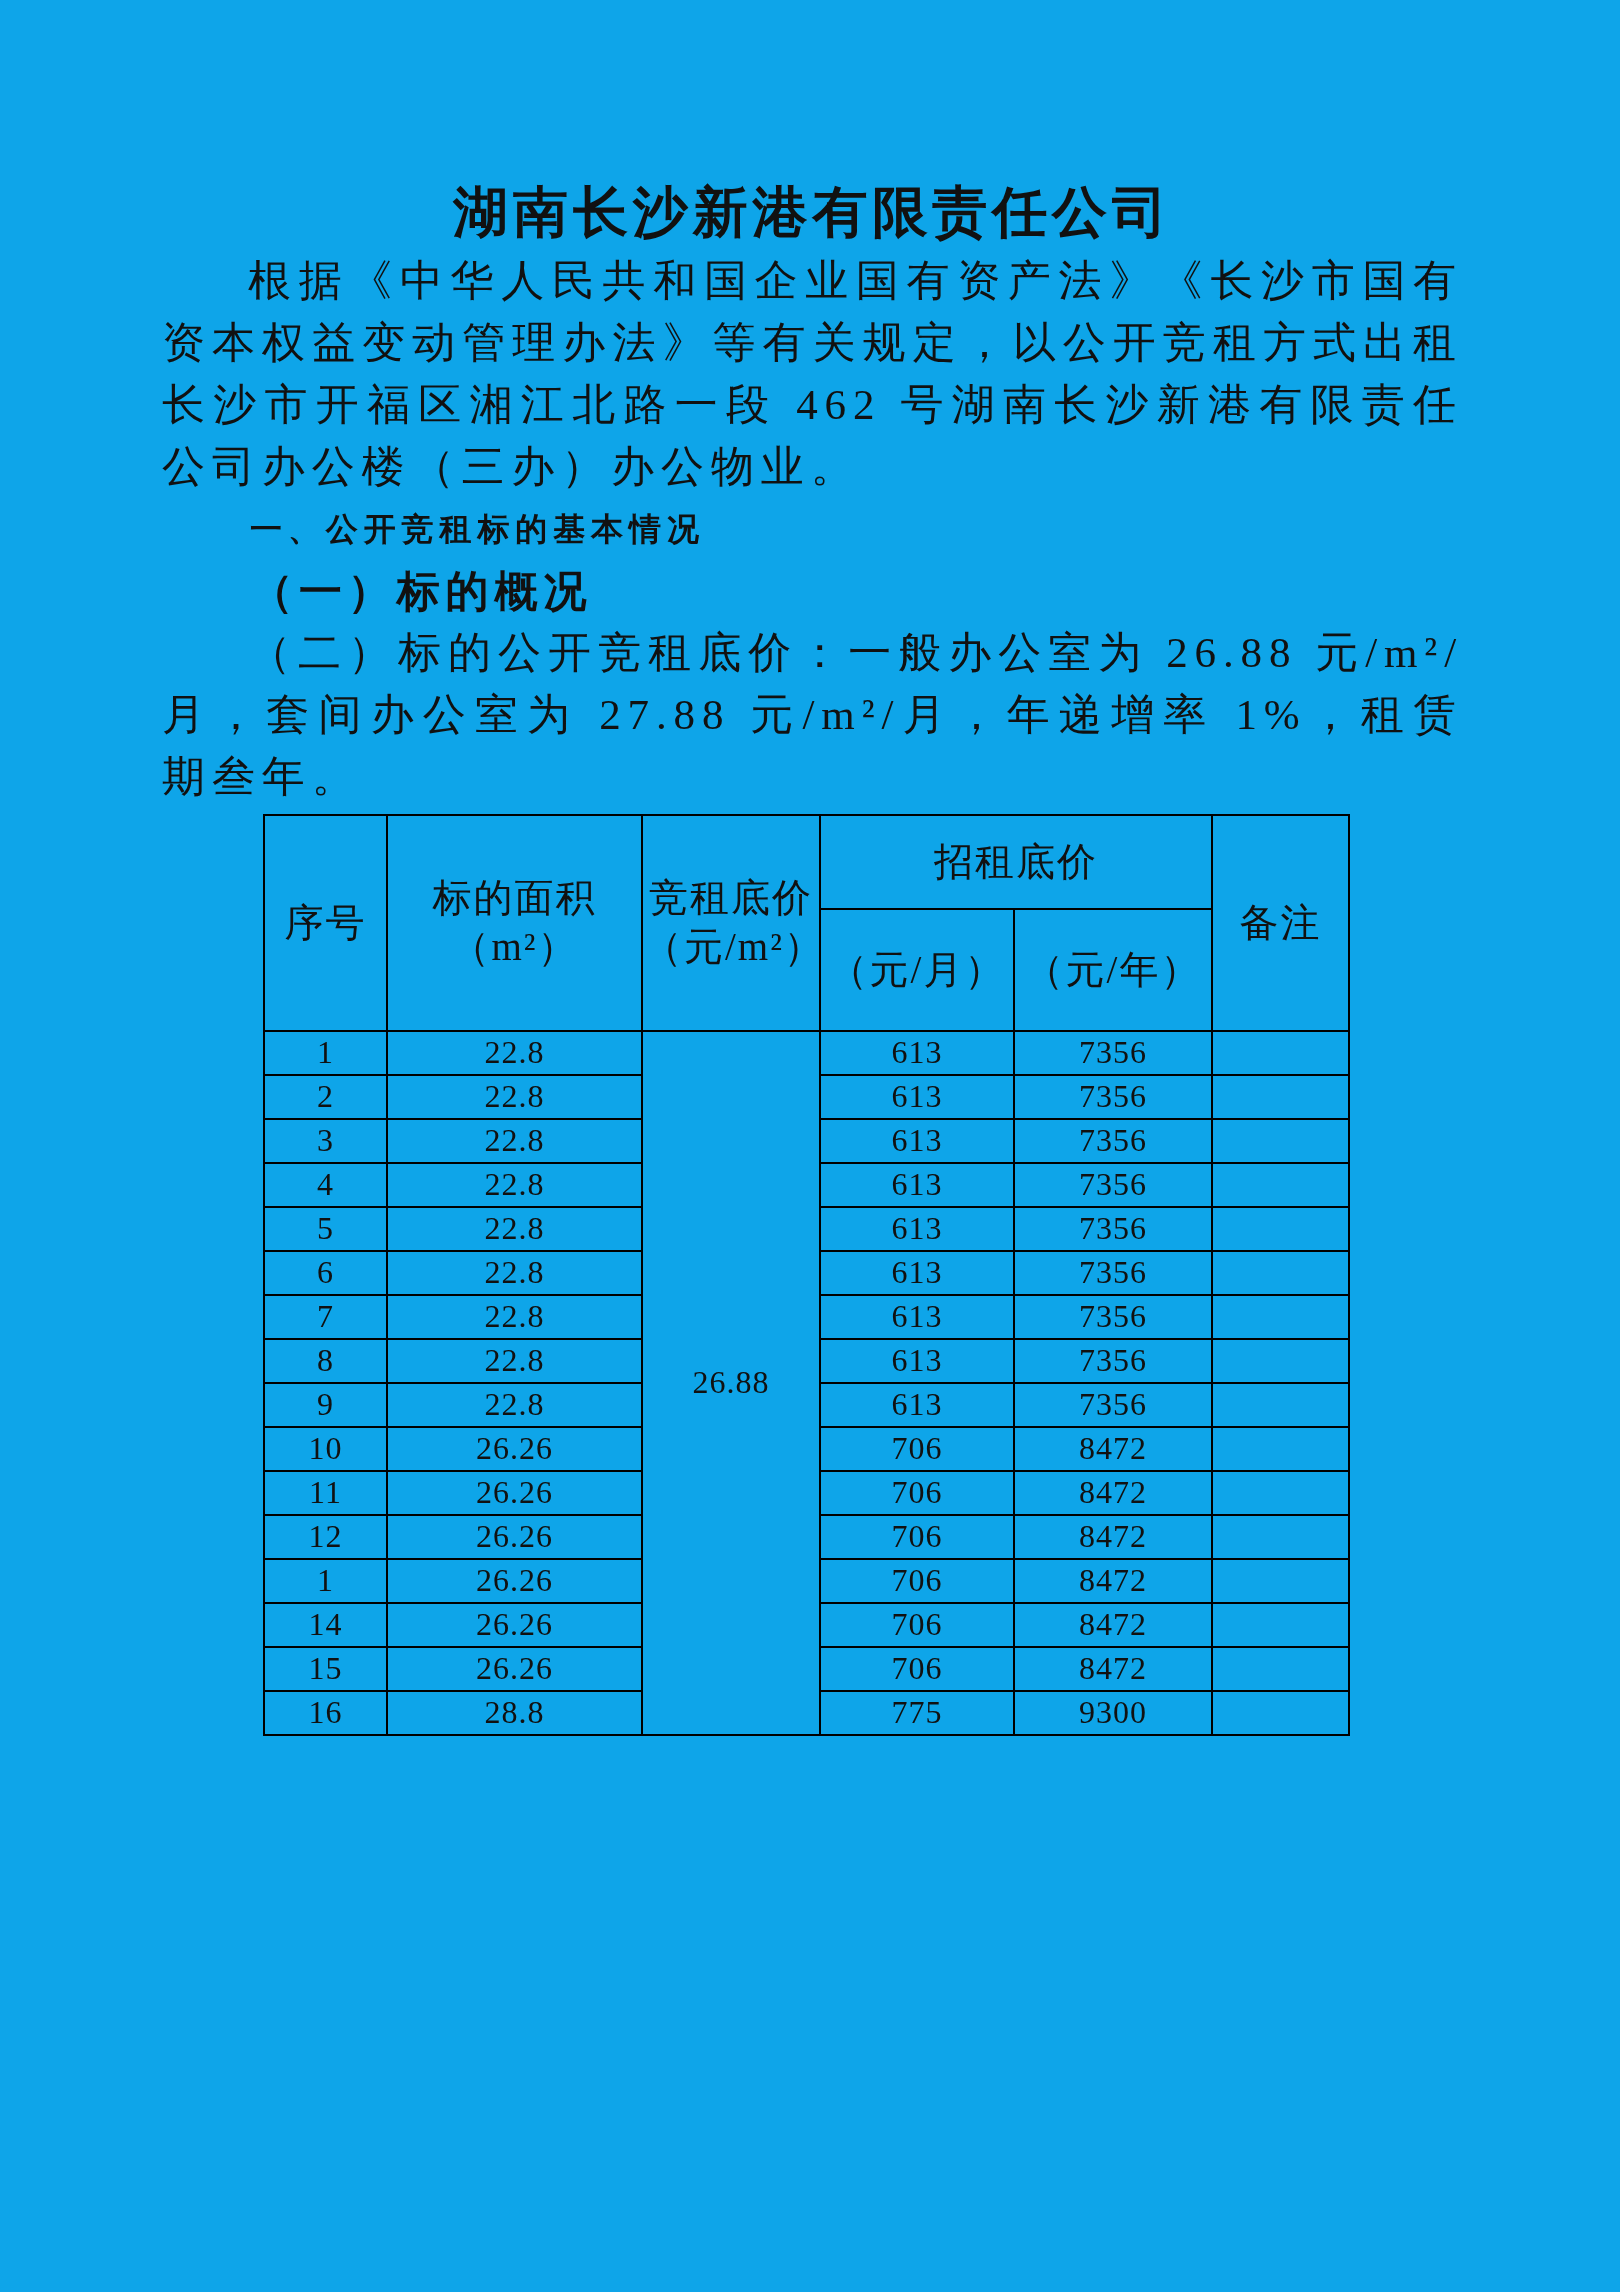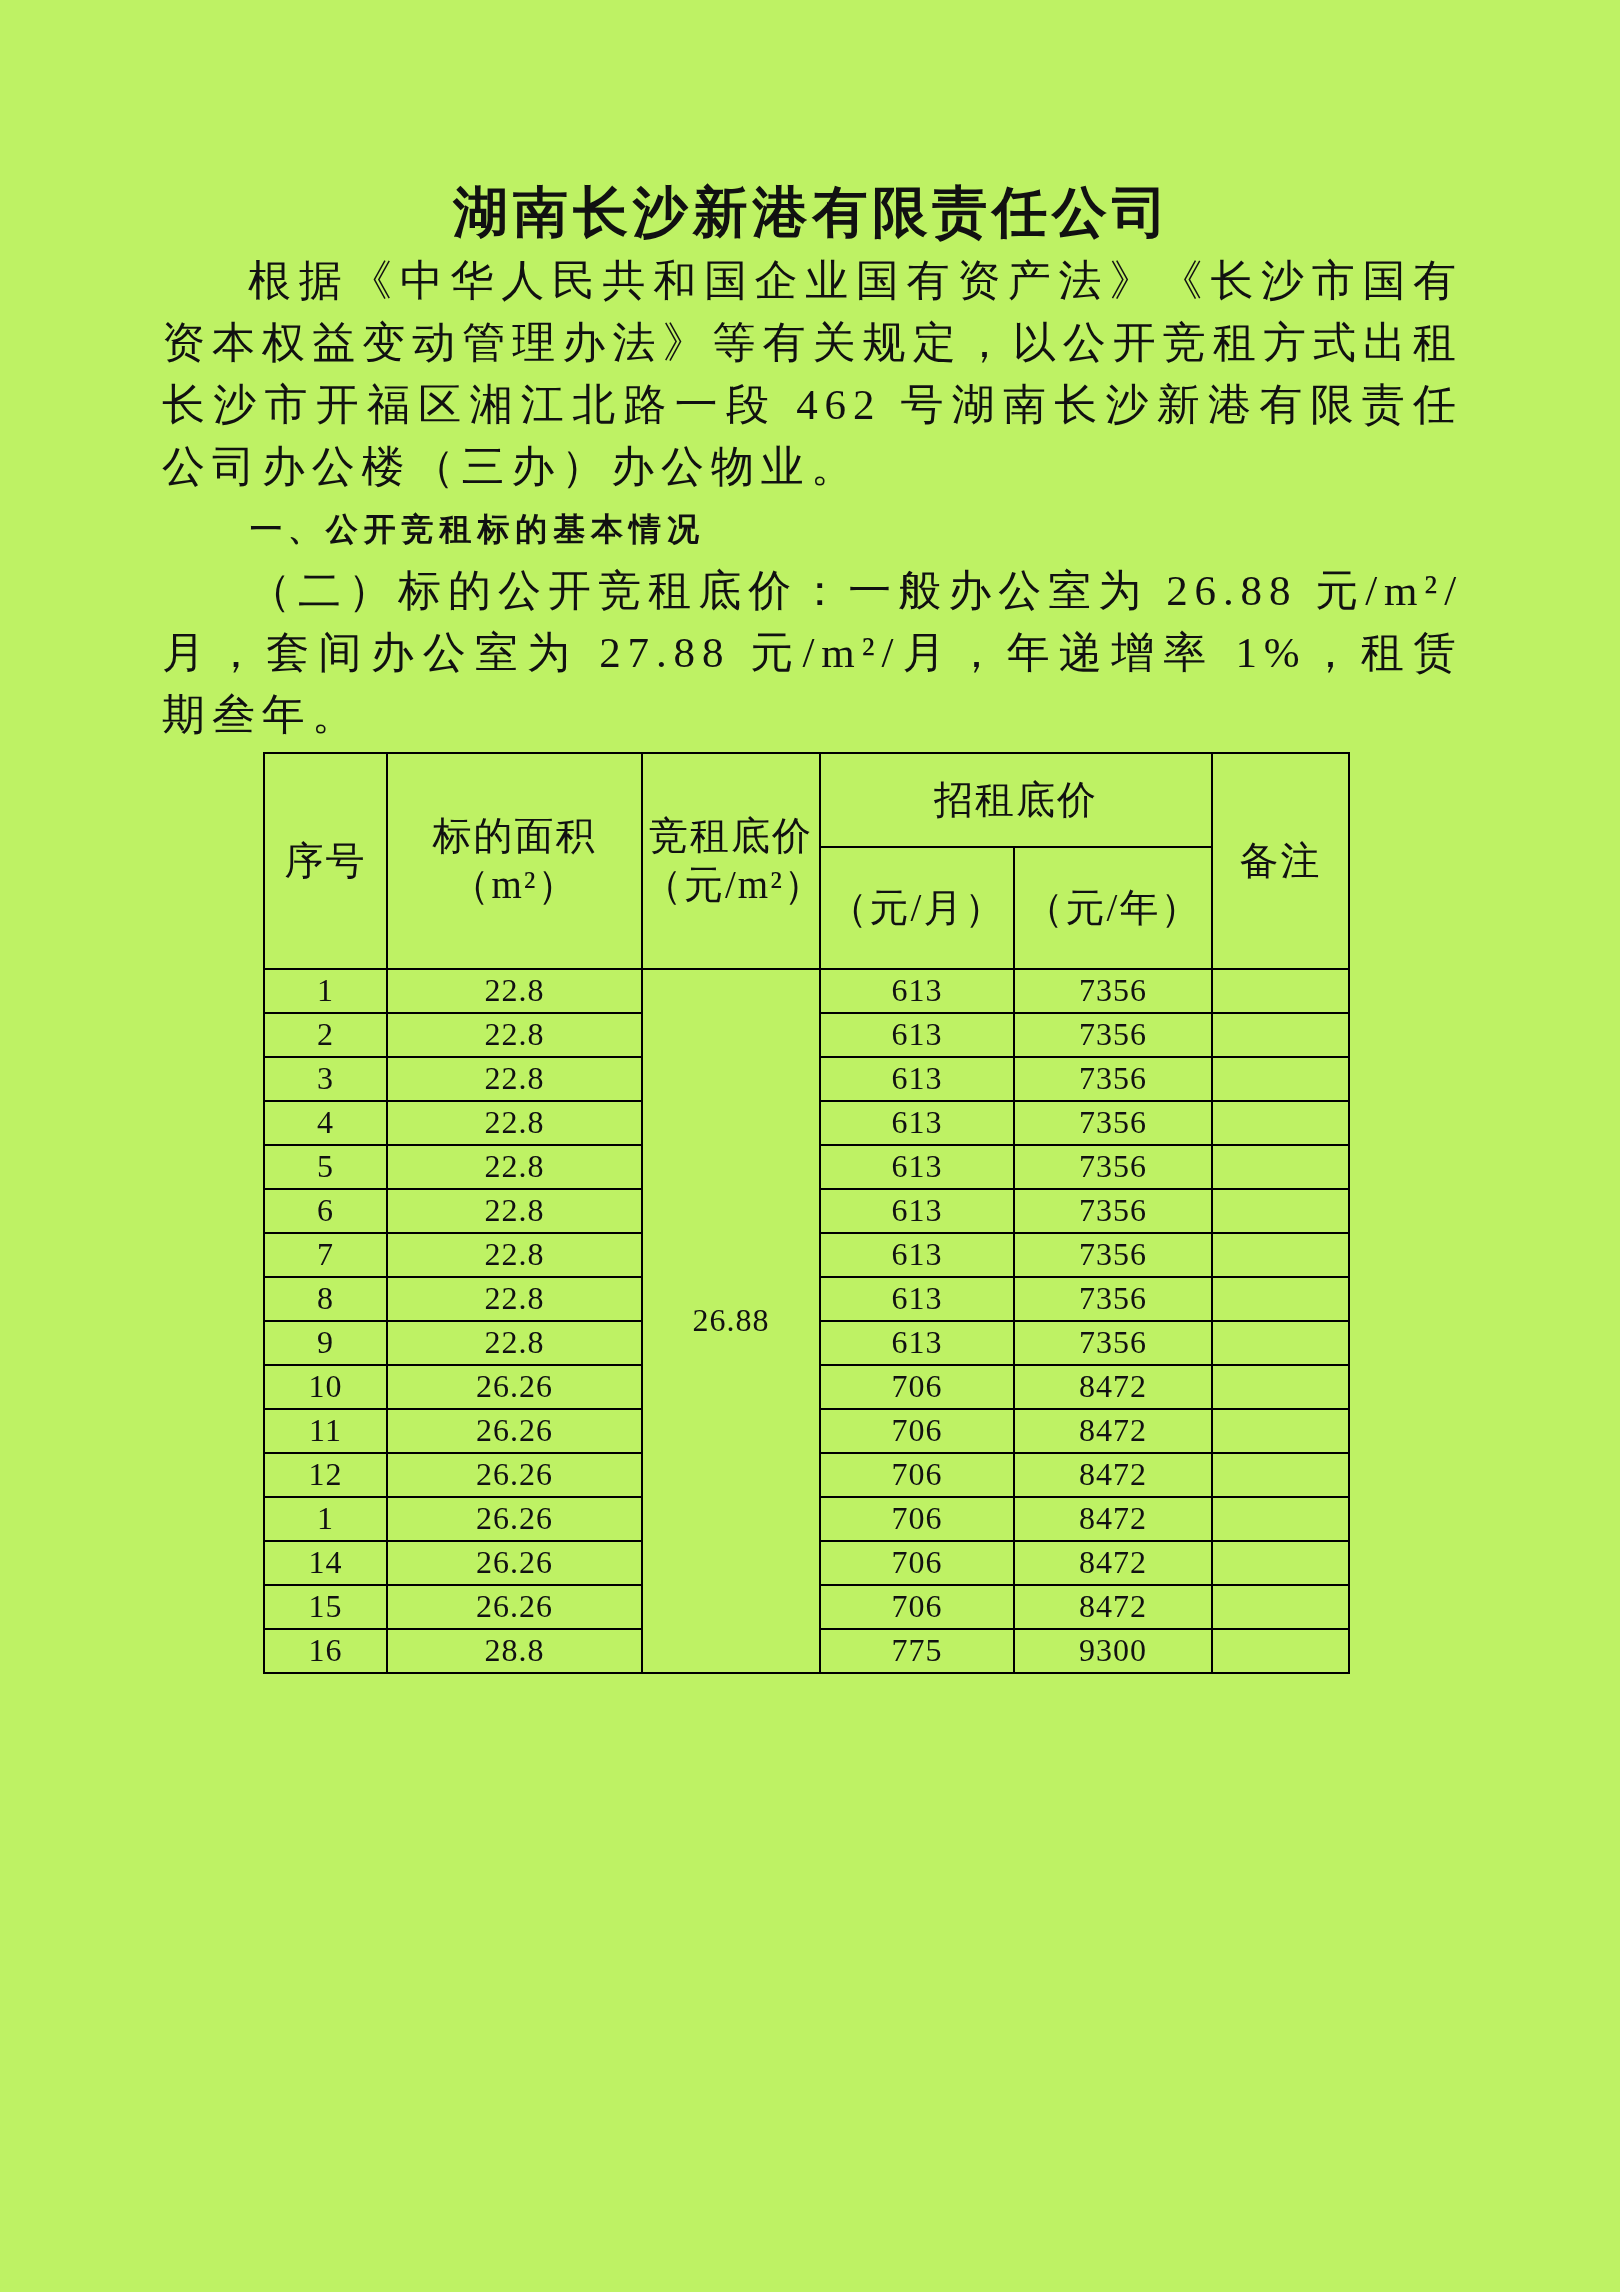--- a/index.html
+++ b/index.html
@@ -5,21 +5,21 @@
   html, body {
     margin: 0;
     padding: 0;
     background: #e8e8e8;
   }
   .page {
     position: relative;
     width: 1620px;
     height: 2293px;
     margin: 0 auto;
-    background: #bef264;
+    background: #0ea5e9;
     color: #111111;
     font-family: "Liberation Serif", "DejaVu Serif", serif;
     overflow: hidden;
   }
   .content {
     padding: 0 157px 0 162px;
   }
   .doc-title {
     margin: 0;
     text-align: center;
@@ -106,20 +106,21 @@
 <body>
 
 <div class="page">
   <div class="content">
 
     <h1 class="doc-title first">湖南长沙新港有限责任公司</h1>
 
     <p class="body-par indent first-par">根据《中华人民共和国企业国有资产法》《长沙市国有资本权益变动管理办法》等有关规定，以公开竞租方式出租长沙市开福区湘江北路一段 462 号湖南长沙新港有限责任公司办公楼（三办）办公物业。</p>
 
     <p class="sec-heading">一、公开竞租标的基本情况</p>
+    <p class="sub-heading">（一）标的概况</p>
 
     <p class="body-par indent">（二）标的公开竞租底价：一般办公室为 26.88 元/m²/月，套间办公室为 27.88 元/m²/月，年递增率 1%，租赁期叁年。</p>
 
     <table class="rental">
       <colgroup>
         <col style="width:123px">
         <col style="width:255px">
         <col style="width:178px">
         <col style="width:194px">
         <col style="width:198px">

